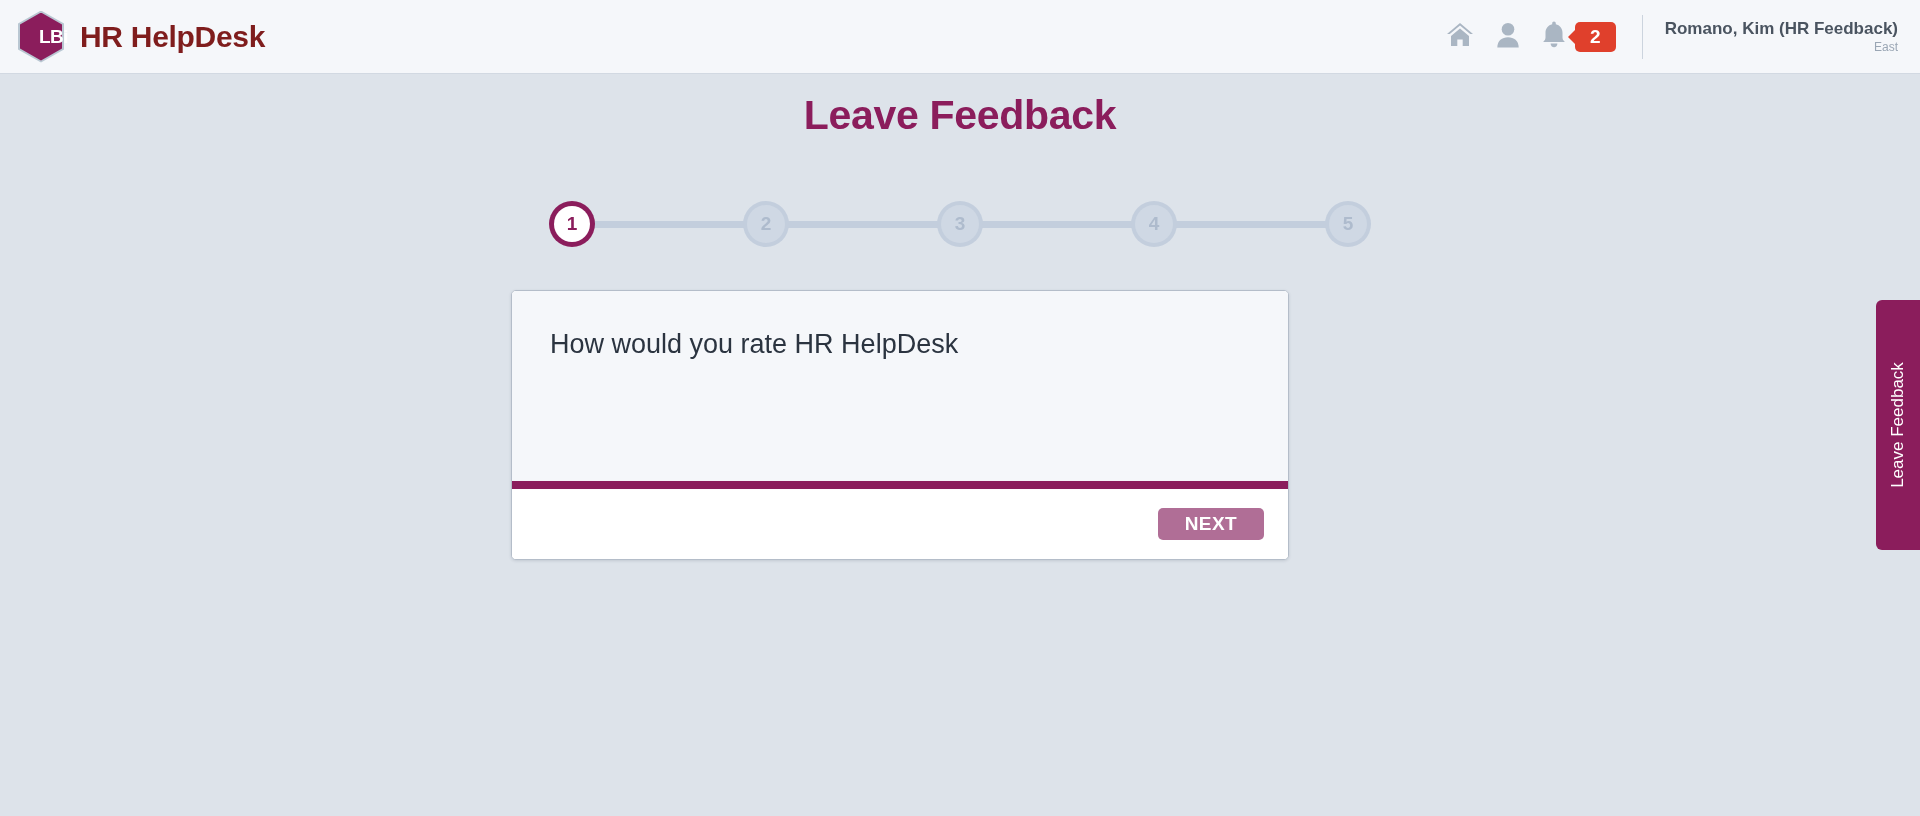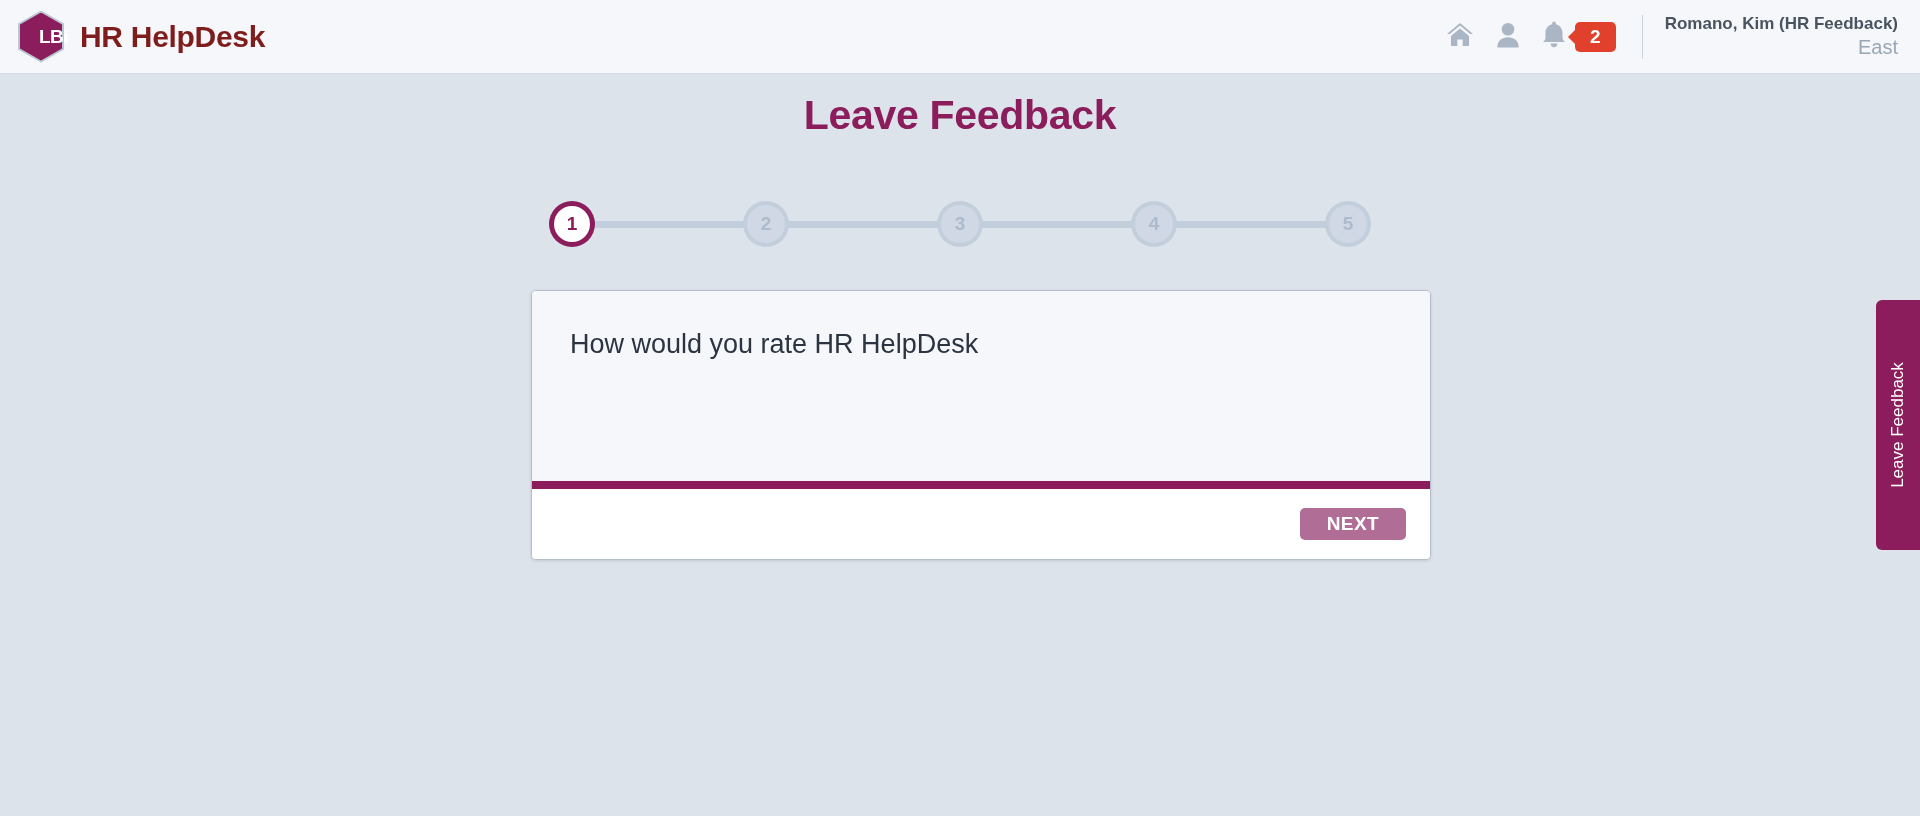--- a/index.html
+++ b/index.html
@@ -126,21 +126,21 @@
   .user-block {
     text-align: right;
     line-height: 1.25;
   }
   .user-name {
     font-size: 17px;
     font-weight: bold;
     color: #4a5460;
   }
   .user-region {
-    font-size: 20px;
+    font-size: 12px;
     color: #9aa6b4;
   }
 
   
   .page-title {
     position: absolute;
     top: 92px;
     left: 0;
     width: 1920px;
     text-align: center;
@@ -204,27 +204,26 @@
     height: 7px;
     background: #c3cedd;
     margin: 0 -2px;
   }
 
   
   .card {
     position: absolute;
     top: 290px;
     left: 511px;
-    width: 900px;
+    width: 778px;
     border: 1px solid #b4bdc9;
     border-radius: 5px;
     box-shadow: 0 1px 3px rgba(70, 85, 100, 0.18);
     overflow: hidden;
     background: #ffffff;
-    margin-left: 20px;
   }
 
   .card-body {
     background: #f5f7fa;
     padding: 38px 38px 38px 38px;
     min-height: 190px;
   }
 
   .question {
     font-size: 27px;

